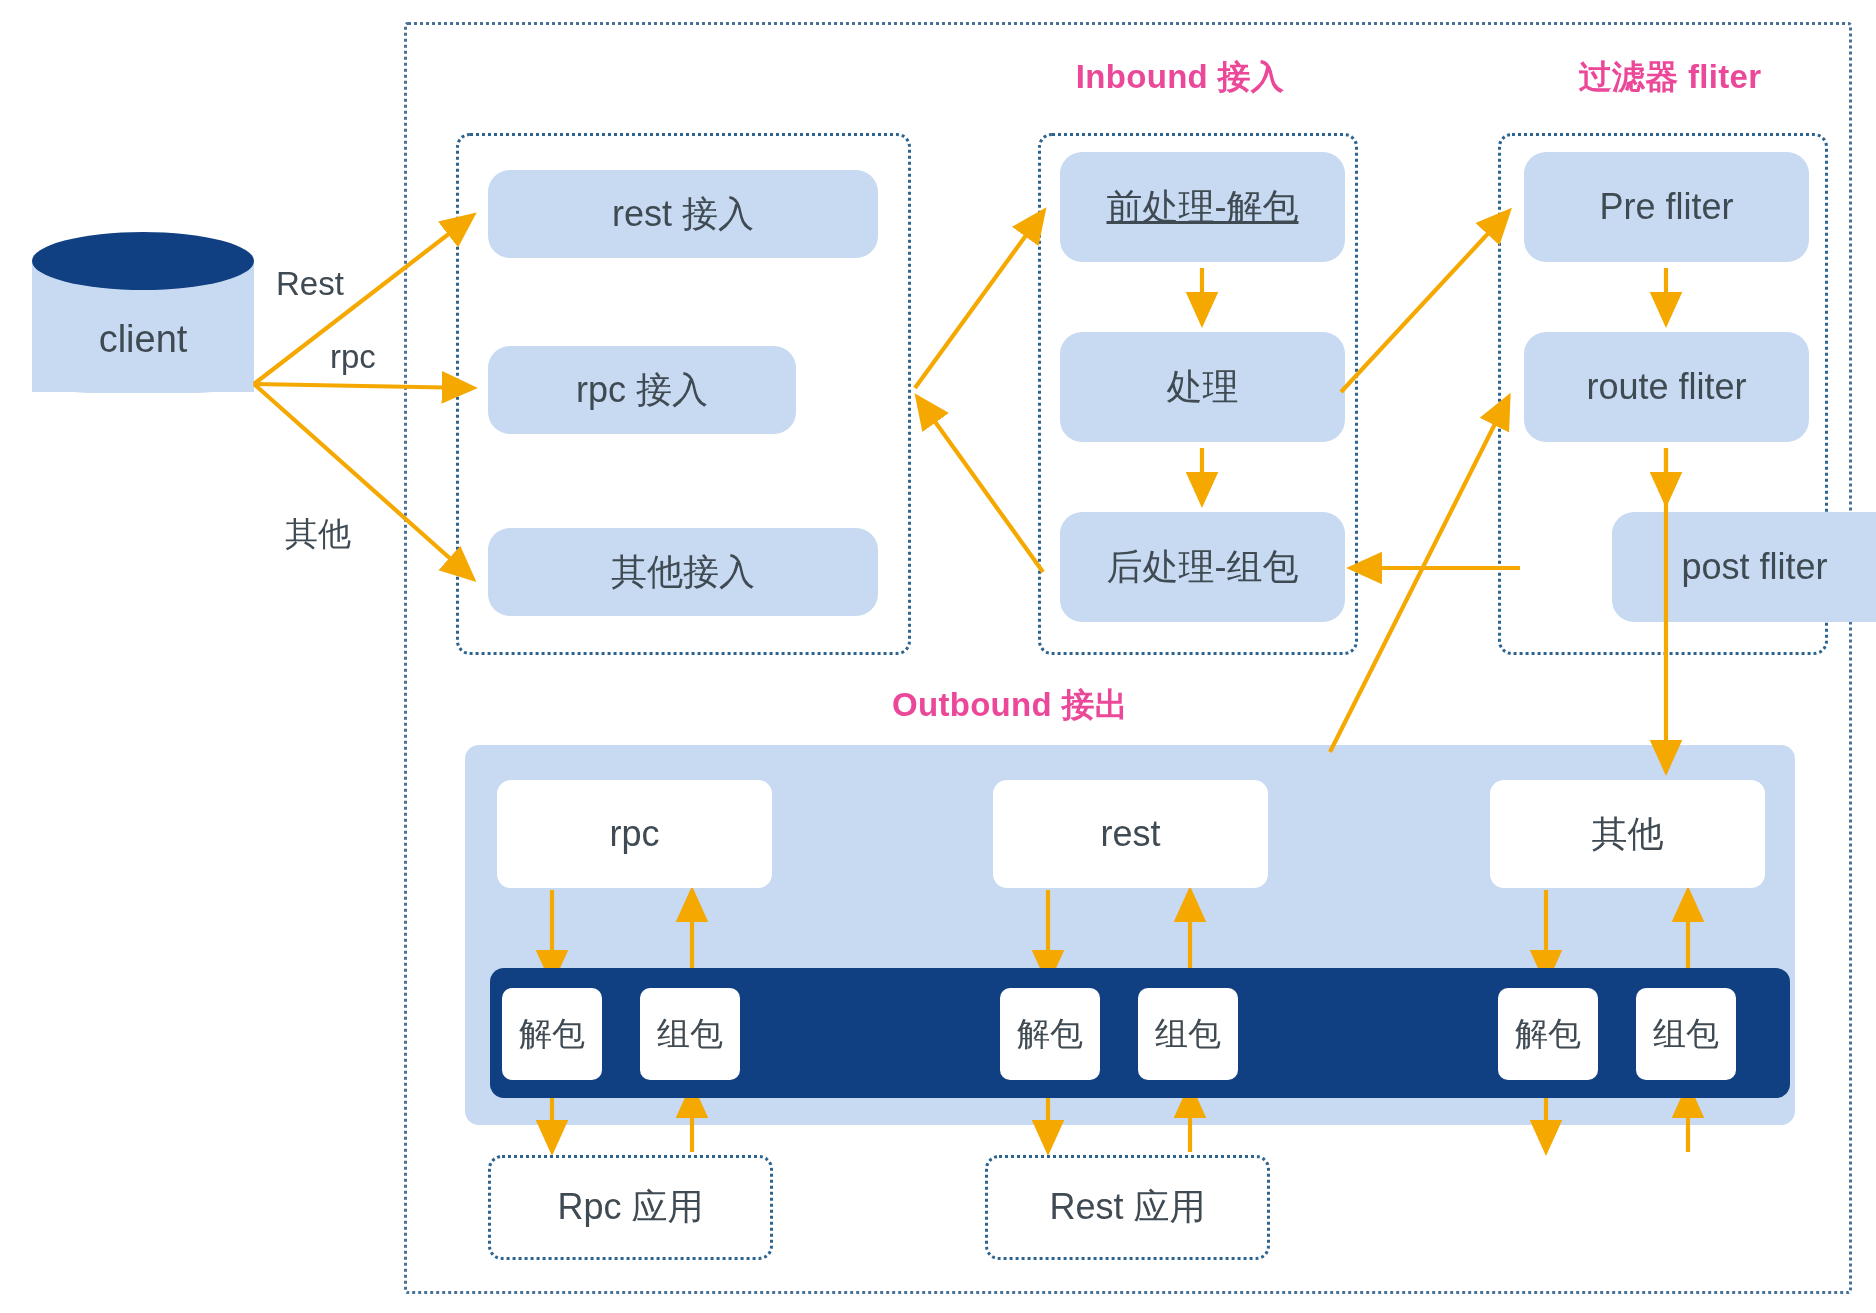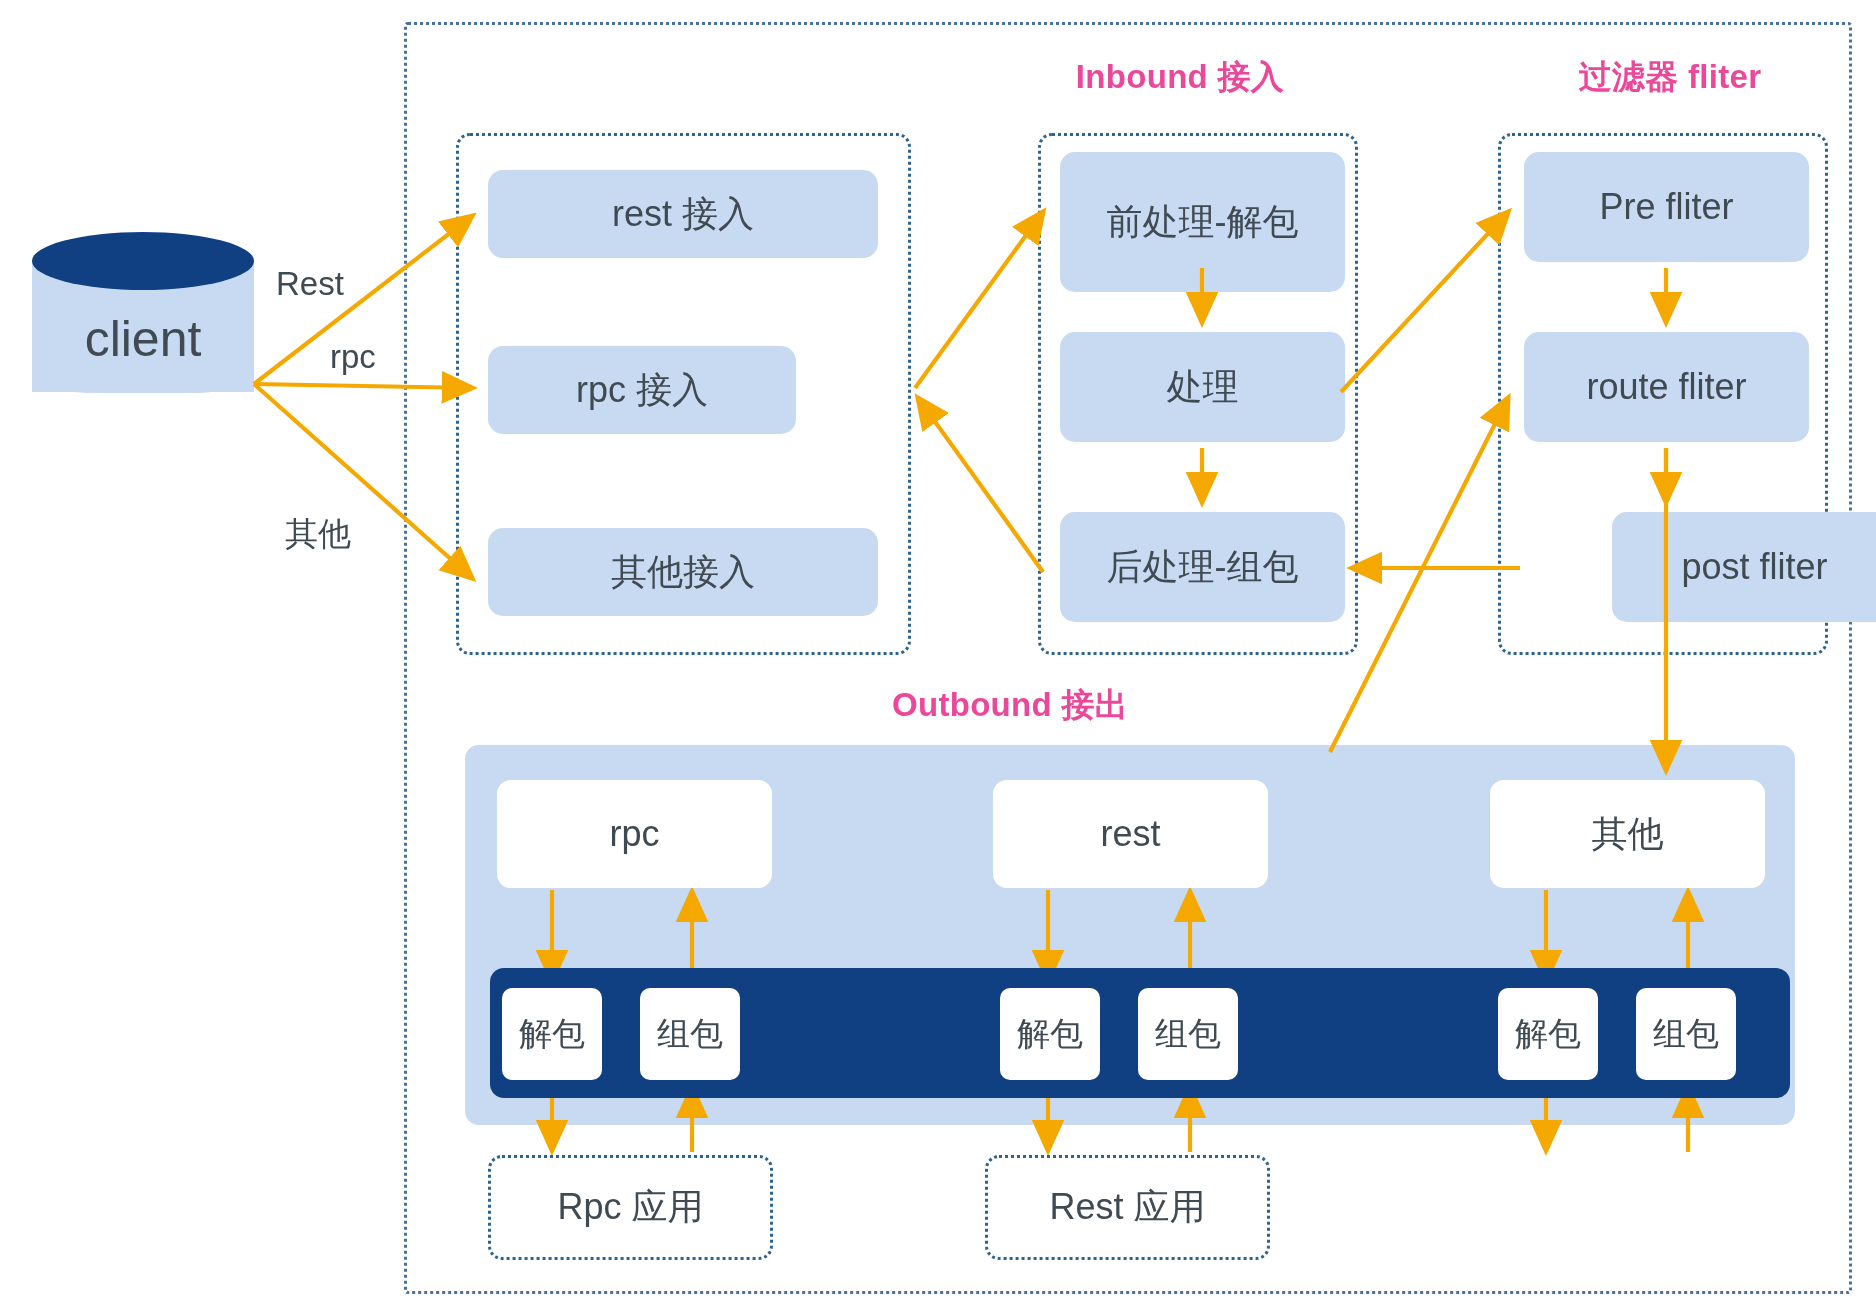--- a/index.html
+++ b/index.html
@@ -53,21 +53,21 @@
     color: #ec4899;
     text-align: center;
     letter-spacing: .3px;
     white-space: nowrap;
     z-index: 4;
   }
 
   
   .node-blue {
     background: #c7daf2;
-    border-radius: 15px;
+    border-radius: 22px;
     display: flex;
     align-items: center;
     justify-content: center;
     font-size: 36px;
     color: #3f4a52;
     box-sizing: border-box;
     z-index: 3;
     white-space: nowrap;
   }
   
@@ -143,21 +143,21 @@
     border-radius: 50%;
   }
   .cyl-label {
     position: absolute;
     left: 0; top: 52px;
     width: 100%;
     height: 110px;
     display: flex;
     align-items: center;
     justify-content: center;
-    font-size: 50px;
+    font-size: 38px;
     color: #3f4a52;
   }
 
   .edge-label {
     font-size: 33px;
     color: #3f4a52;
     white-space: nowrap;
     z-index: 8;
     background: transparent;
   }
@@ -188,21 +188,21 @@
   <div class="abs node-blue" style="left:488px; top:346px; width:308px; height:88px;">
     <span>rpc 接入</span>
   </div>
   <div class="abs node-blue" style="left:488px; top:528px; width:390px; height:88px;">
     <span>其他接入</span>
   </div>
 
   <div class="abs group-title" style="left:1000px; top:55px; width:360px;">Inbound 接入</div>
   <div class="abs group-box" style="left:1038px; top:133px; width:320px; height:522px;"></div>
 
-  <div class="abs node-blue" style="left:1060px; top:152px; width:285px; height:140px;">
+  <div class="abs node-blue" style="left:1060px; top:152px; width:285px; height:110px;text-decoration:underline;">
     <span>前处理-解包</span>
   </div>
   <div class="abs node-blue" style="left:1060px; top:332px; width:285px; height:110px;">
     <span>处理</span>
   </div>
   <div class="abs node-blue" style="left:1060px; top:512px; width:285px; height:110px;">
     <span>后处理-组包</span>
   </div>
 
   <div class="abs group-title" style="left:1490px; top:55px; width:360px;">过滤器 fliter</div>

